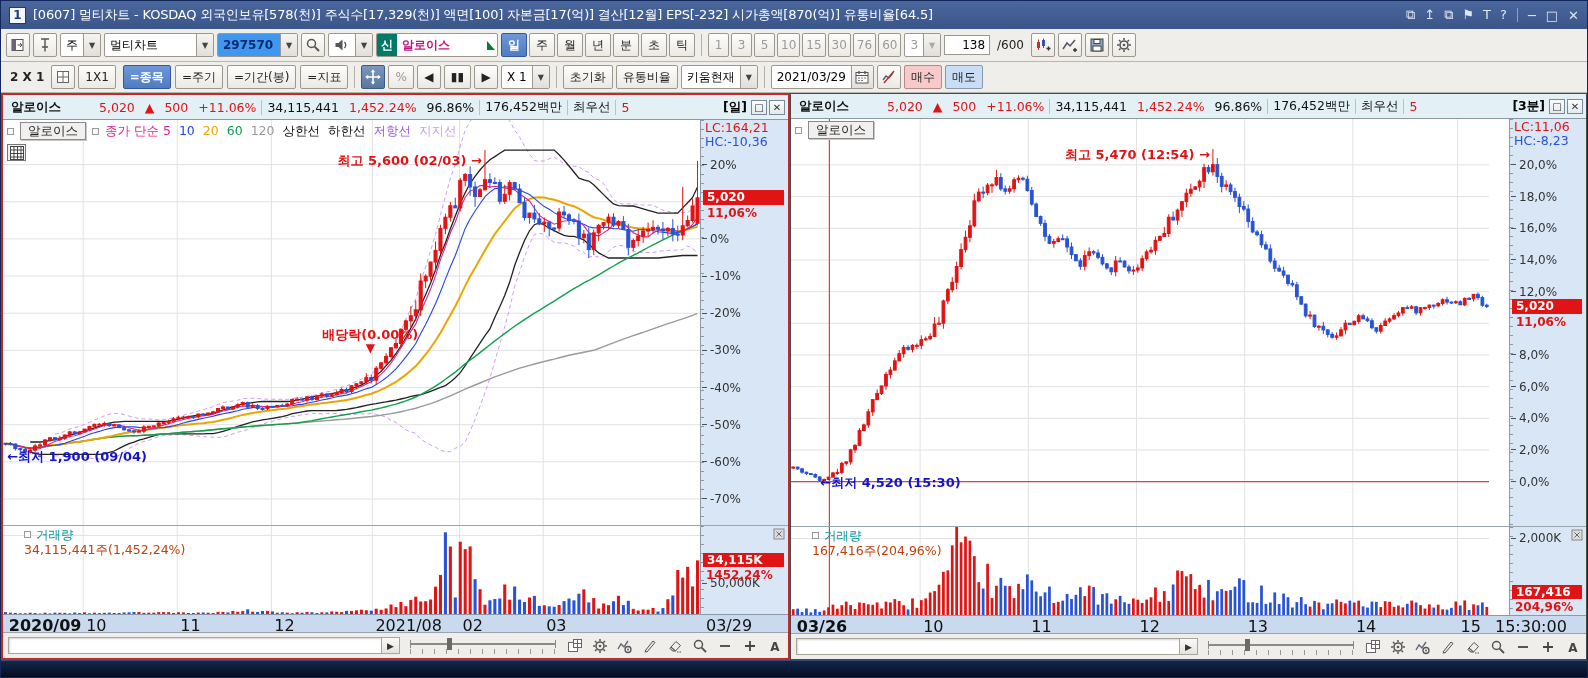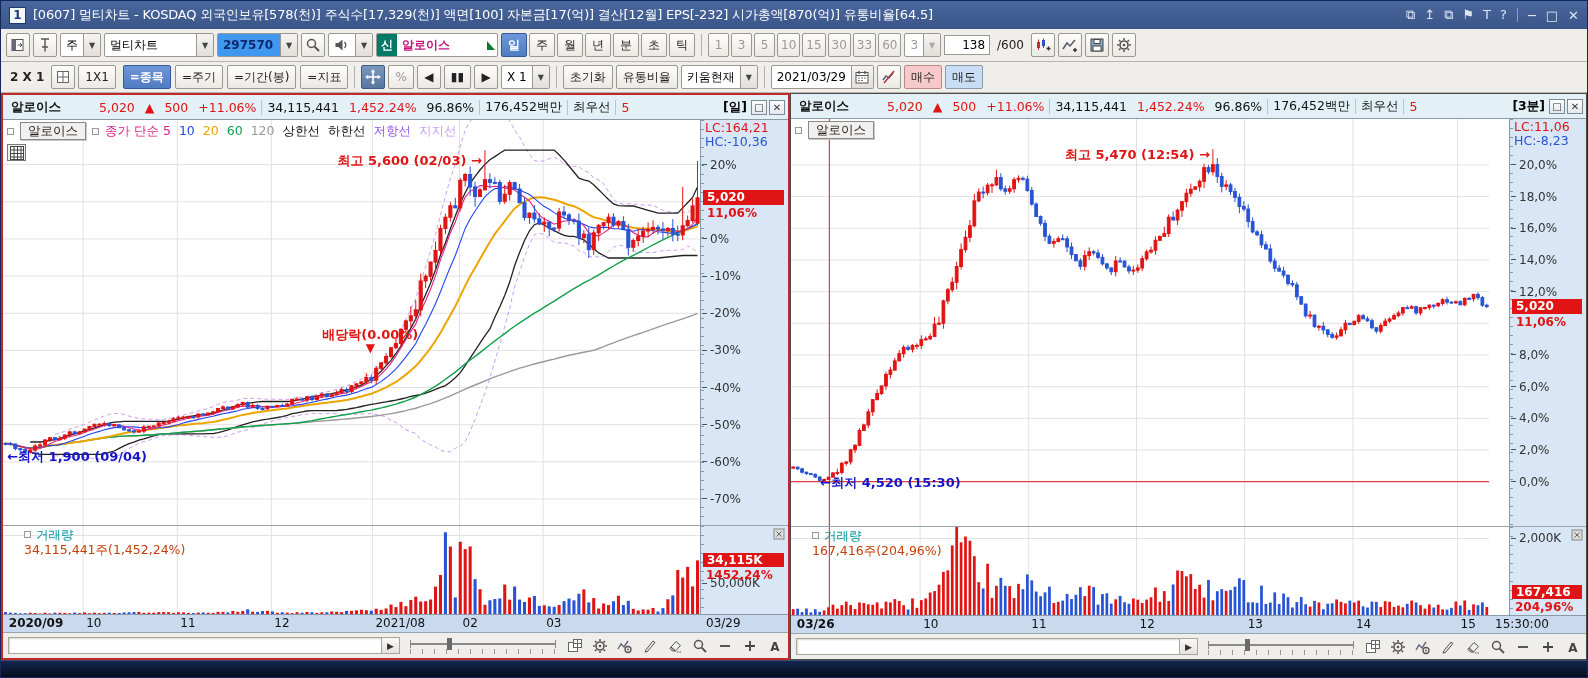--- a/index.html
+++ b/index.html
@@ -74,21 +74,21 @@
   .lchc .lc{color:#e01414;display:block;}
   .lchc .hc{color:#2753d4;display:block;}
   .pbox{position:absolute;left:2px;right:4px;height:15px;background:#e01414;color:#fff;font-weight:bold;
         display:flex;align-items:center;padding:0 4px;z-index:3;}
   .pbox-pct{position:absolute;left:6px;color:#e01414;font-weight:bold;z-index:3;}
   .vbox{position:absolute;left:2px;right:4px;height:14px;background:#e01414;color:#fff;font-weight:bold;
         display:flex;align-items:center;padding:0 4px;z-index:3;font-size:12px;}
   .vpct{position:absolute;left:5px;color:#e01414;font-weight:bold;z-index:3;font-size:12px;}
   .boxx-ic{position:absolute;top:2px;right:3px;width:12px;height:12px;z-index:4;}
   .xaxis{height:18px;background:#c9daee;border-top:1px solid #8a9aaa;position:relative;
-         font-size:12px;color:#111;overflow:hidden;flex:none;}
+         font-size:16px;color:#111;overflow:hidden;flex:none;}
   .xlab{position:absolute;top:1px;white-space:nowrap;}
   .xlab.b{font-weight:bold;}
   .cfoot{height:26px;border-top:1px solid #98a4ae;background:#f0eeeb;display:flex;
          align-items:center;padding:0 5px;gap:8px;flex:none;}
   .hscroll{flex:1;height:17px;background:#fff;border:1px solid #a8a49e;box-shadow:inset 1px 1px 2px #d8d5d0;
            display:flex;justify-content:flex-end;}
   .hscroll .arr{width:18px;background:linear-gradient(#faf9f7,#e6e3de);border-left:1px solid #a8a49e;
                 font-size:9px;display:flex;align-items:center;justify-content:center;color:#333;}
   .slider{width:150px;position:relative;height:18px;flex:none;}
   .slider .line{position:absolute;top:6px;left:2px;right:2px;height:2px;background:#8a8a8a;}
@@ -197,21 +197,21 @@
         <span class="tbtn ">틱</span>
       </span>
     <span class="sep"></span>
     <span id="interval-buttons" style="display:flex;gap:2px;">
         <span class="tbtn num">1</span>
         <span class="tbtn num">3</span>
         <span class="tbtn num">5</span>
         <span class="tbtn num">10</span>
         <span class="tbtn num">15</span>
         <span class="tbtn num">30</span>
-        <span class="tbtn num">33</span>
+        <span class="tbtn num">76</span>
         <span class="tbtn num">60</span>
       </span>
     <span class="combo">
       <span class="val" style="color:#9a9a9a">3</span>
         <span class="dd" style="color:#aaa">▼</span>
       </span>
     <span class="inp" style="width:46px;">138</span>
     <span class="lbl">/600</span>
     <span class="tbtn icon">
         <svg width="16" height="16" viewBox="0 0 16 16">

